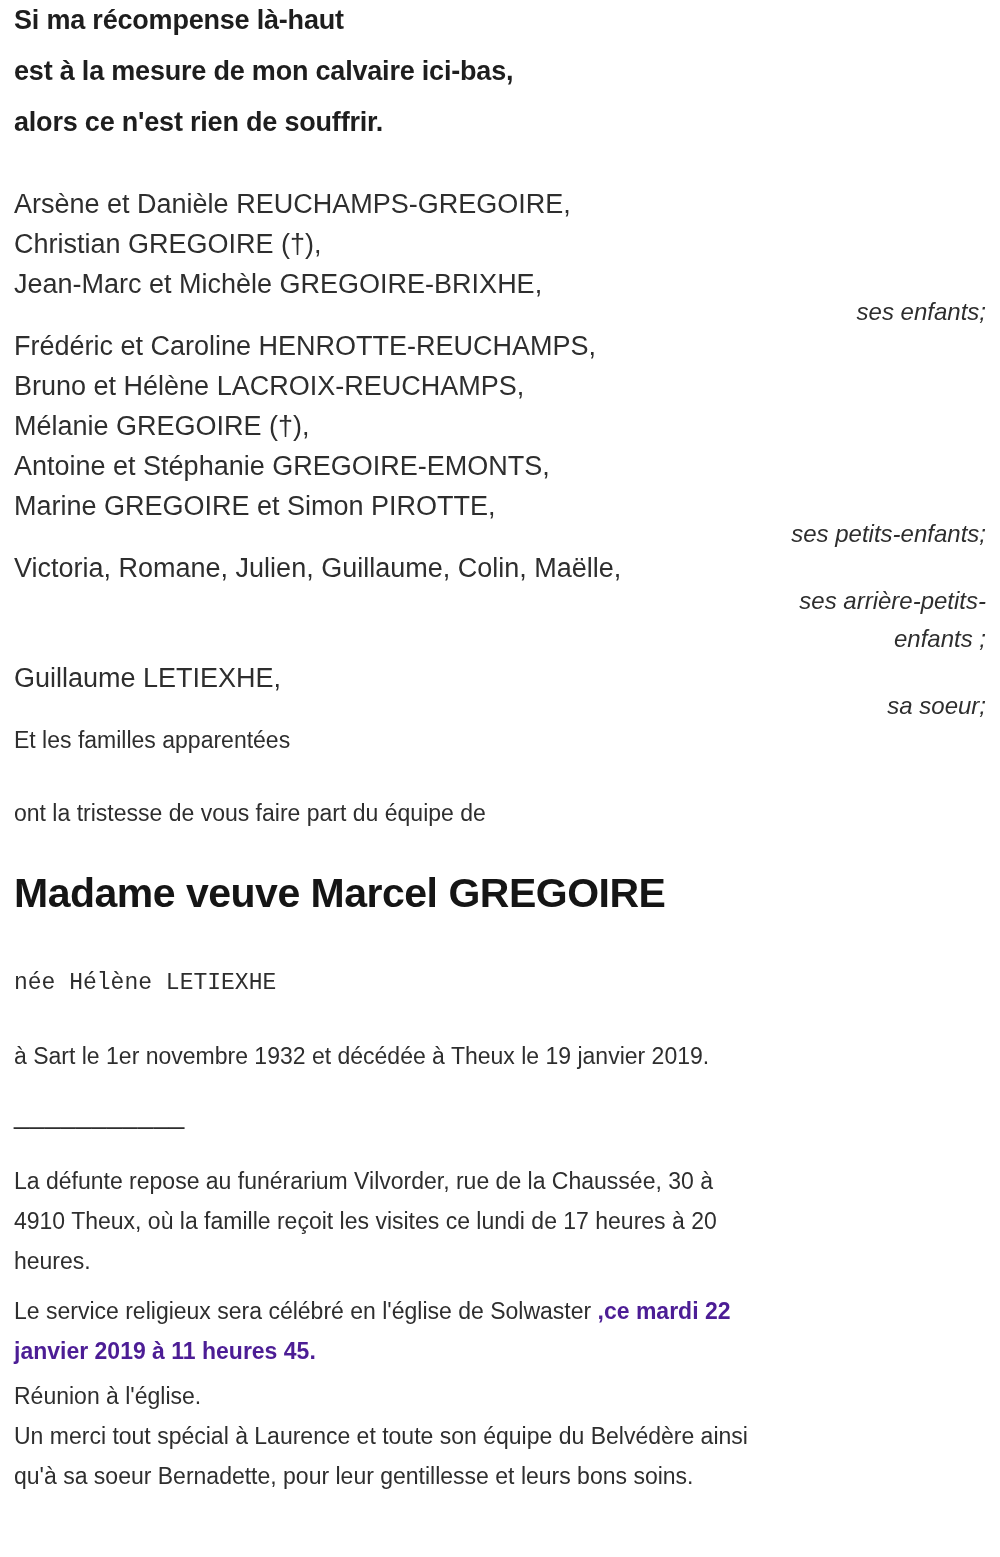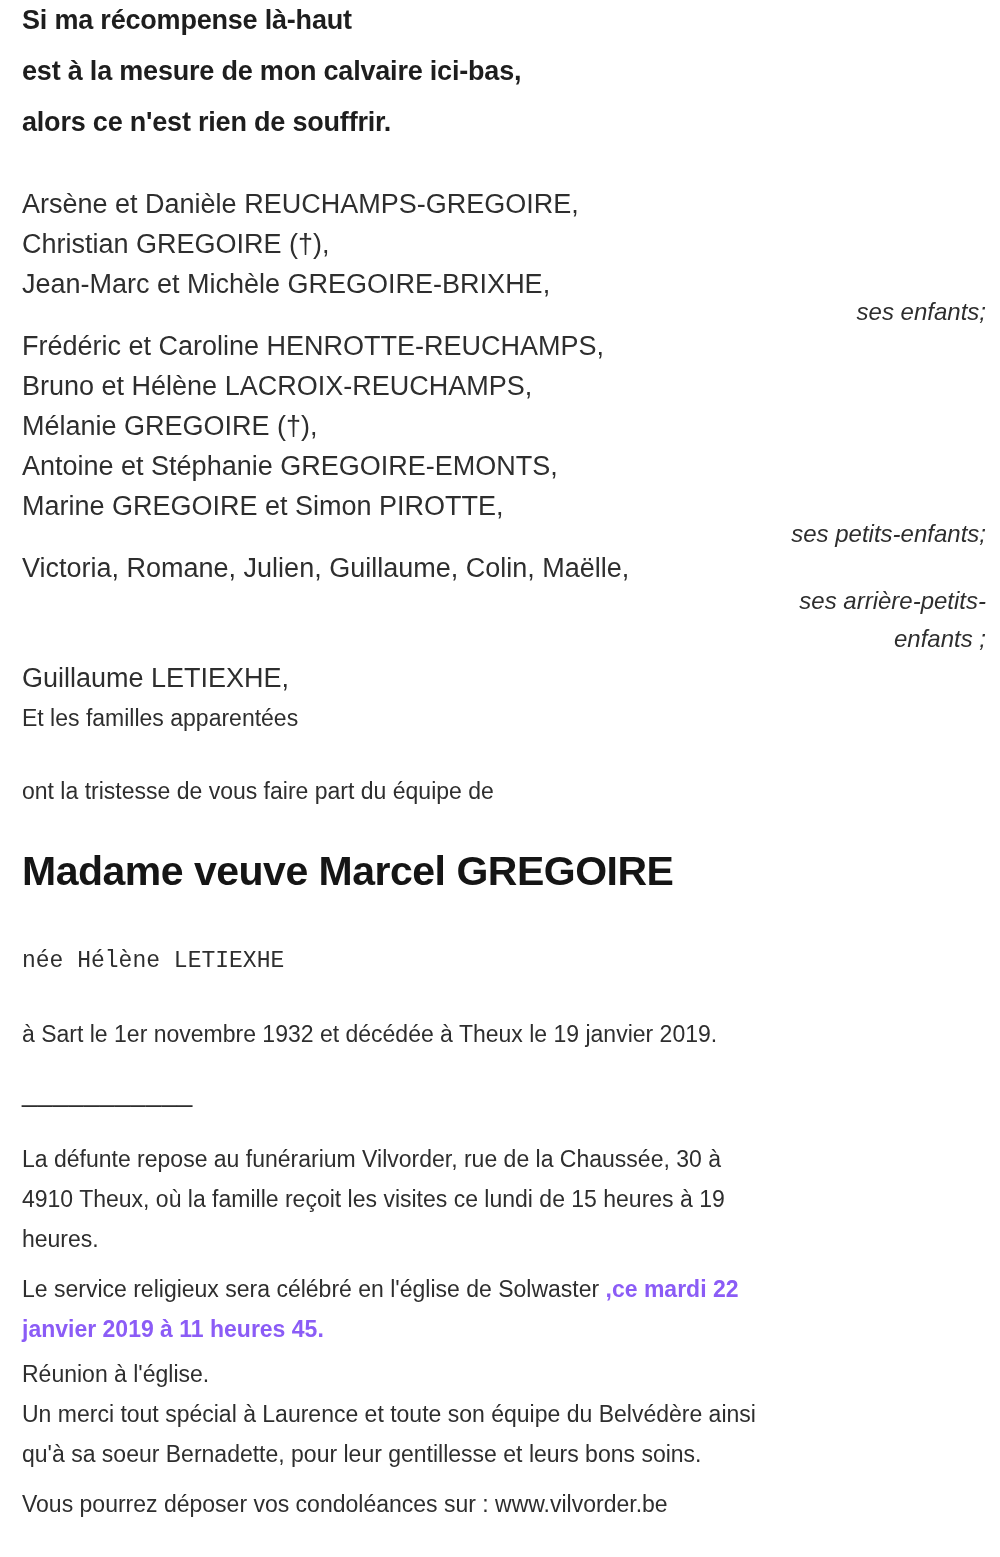--- a/index.html
+++ b/index.html
@@ -6,21 +6,21 @@
   body {
     font-family: "Liberation Sans", "DejaVu Sans", sans-serif;
     color:#2e2e2e;
     -webkit-font-smoothing: antialiased;
   }
   .page {
     position:relative;
     width:1000px;
     height:1557px;
     box-sizing:border-box;
-    padding:6px 14px 0 22px;
+    padding:6px 14px 0 14px;
     overflow:hidden;
     background:#ffffff;
   }
   
   .epigraph p {
     margin:0 0 23px 0;
     font-size:27px;
     line-height:28px;
     font-weight:700;
     color:#1e1e1e;
@@ -68,21 +68,21 @@
   .dates  { margin-top:33px; }
   .separator {
     margin-top:18px;
     font-size:27px;
     line-height:40px;
     letter-spacing:0.5px;
     color:#2e2e2e;
   }
   .repose  { margin-top:9px; }
   .service { margin-top:10px; }
-  .service .bold, .bold-line { font-weight:700; color:#8b5cf6; }
+  .service .bold, .bold-line { font-weight:700; color:#4c1d95; }
   .reunion { margin-top:5px; }
   .thanks  { margin-top:0; }
   .condolences { margin-top:10px; }
 </style>
 </head>
 <body>
 
 <div class="page">
 
   <section class="epigraph">
@@ -109,48 +109,48 @@
       <p class="relation">ses petits-enfants;</p>
     </div>
 
     <div class="group">
       <p class="name">Victoria, Romane, Julien, Guillaume, Colin, Maëlle,</p>
       <p class="relation relation--wrap">ses arrière-petits-enfants ;</p>
     </div>
 
     <div class="group">
       <p class="name">Guillaume LETIEXHE,</p>
+      <p class="relation">sa soeur;</p>
     </div>
 
     <p class="para">Et les familles apparentées</p>
   </section>
 
   <p class="para announce">ont la tristesse de vous faire part du équipe de</p>
 
   <h1 class="deceased-name">Madame veuve Marcel GREGOIRE</h1>
 
   <p class="para maiden">née Hélène LETIEXHE</p>
 
   <p class="para dates">à Sart le 1er novembre 1932 et décédée à Theux le 19 janvier 2019.</p>
 
   <p class="separator">___________</p>
 
   <div class="para repose">
     <div>La défunte repose au funérarium Vilvorder, rue de la Chaussée, 30 à</div>
-    <div>4910 Theux, où la famille reçoit les visites ce lundi de 15 heures à 19</div>
+    <div>4910 Theux, où la famille reçoit les visites ce lundi de 17 heures à 20</div>
     <div>heures.</div>
   </div>
 
   <div class="para service">
     <div><span>Le service religieux sera célébré en l'église de Solwaster </span><span class="bold">,ce mardi 22</span></div>
     <div class="bold-line">janvier 2019 à 11 heures 45.</div>
   </div>
 
   <p class="para reunion">Réunion à l'église.</p>
 
   <div class="para thanks">
     <div>Un merci tout spécial à Laurence et toute son équipe du Belvédère ainsi</div>
     <div>qu'à sa soeur Bernadette, pour leur gentillesse et leurs bons soins.</div>
   </div>
 
-  <p class="para condolences"><span>Vous pourrez déposer vos condoléances sur : </span><span>www.vilvorder.be</span></p>
 
 </div>
 
 </body></html>

